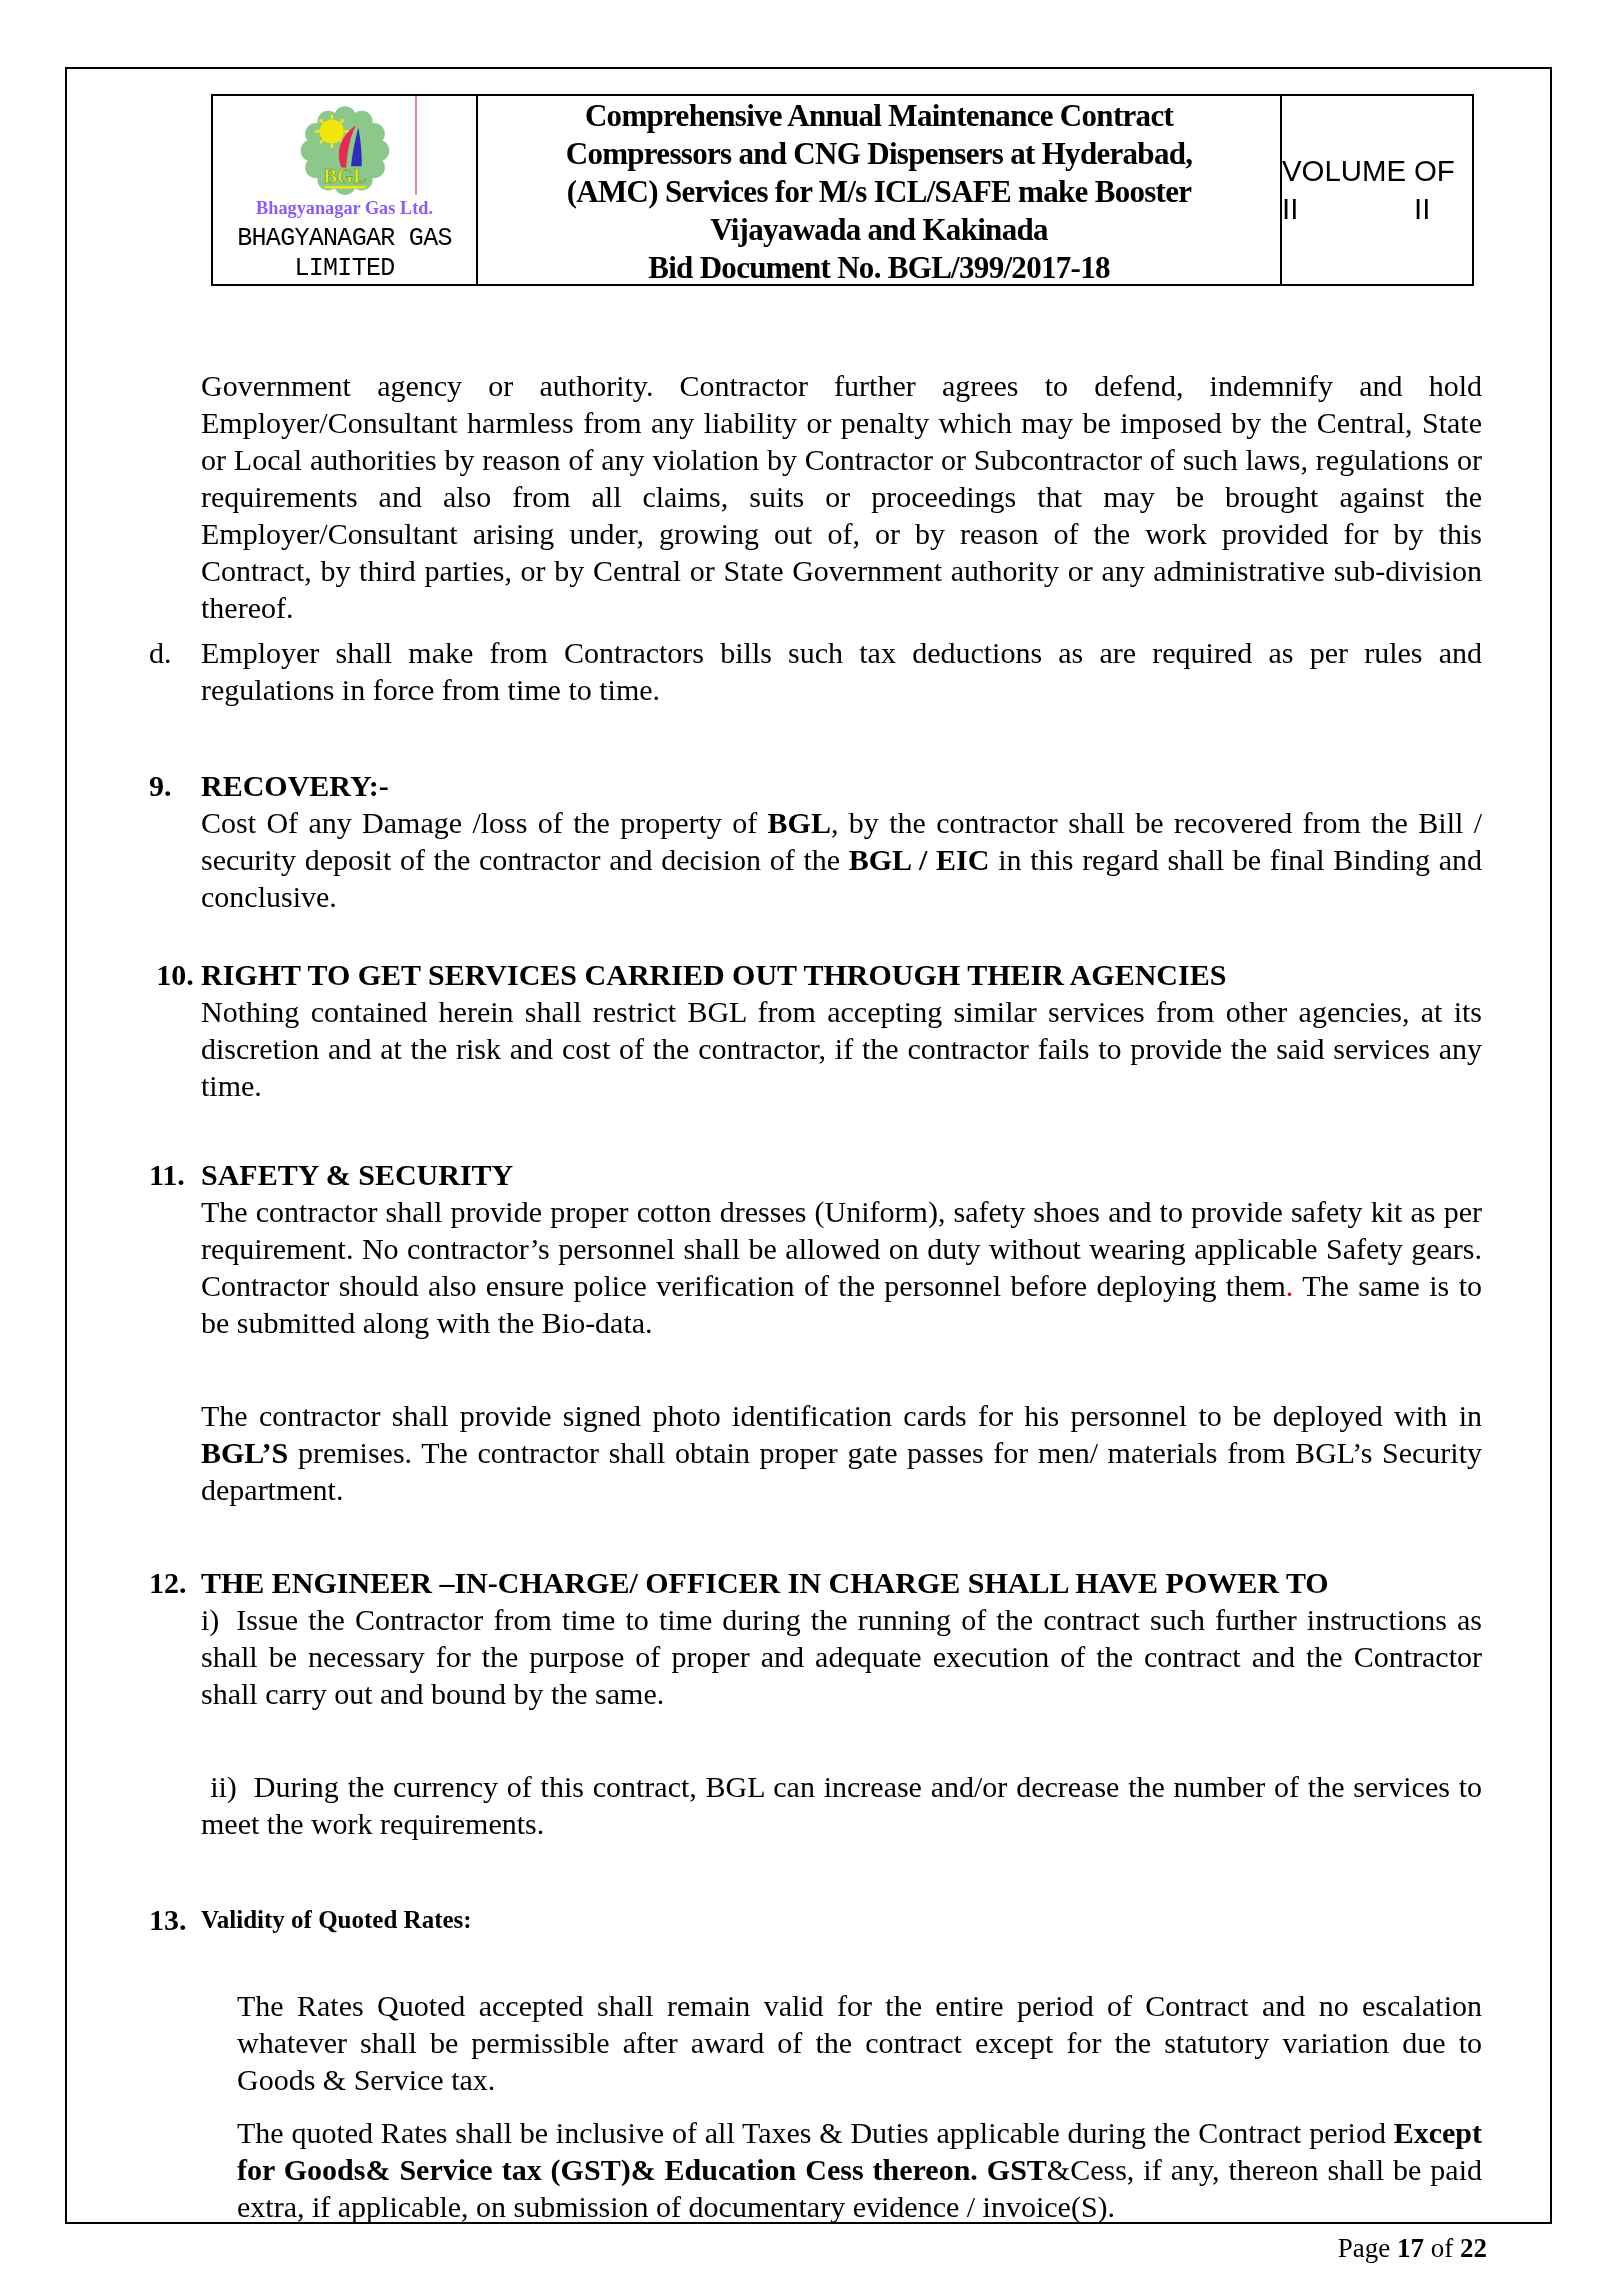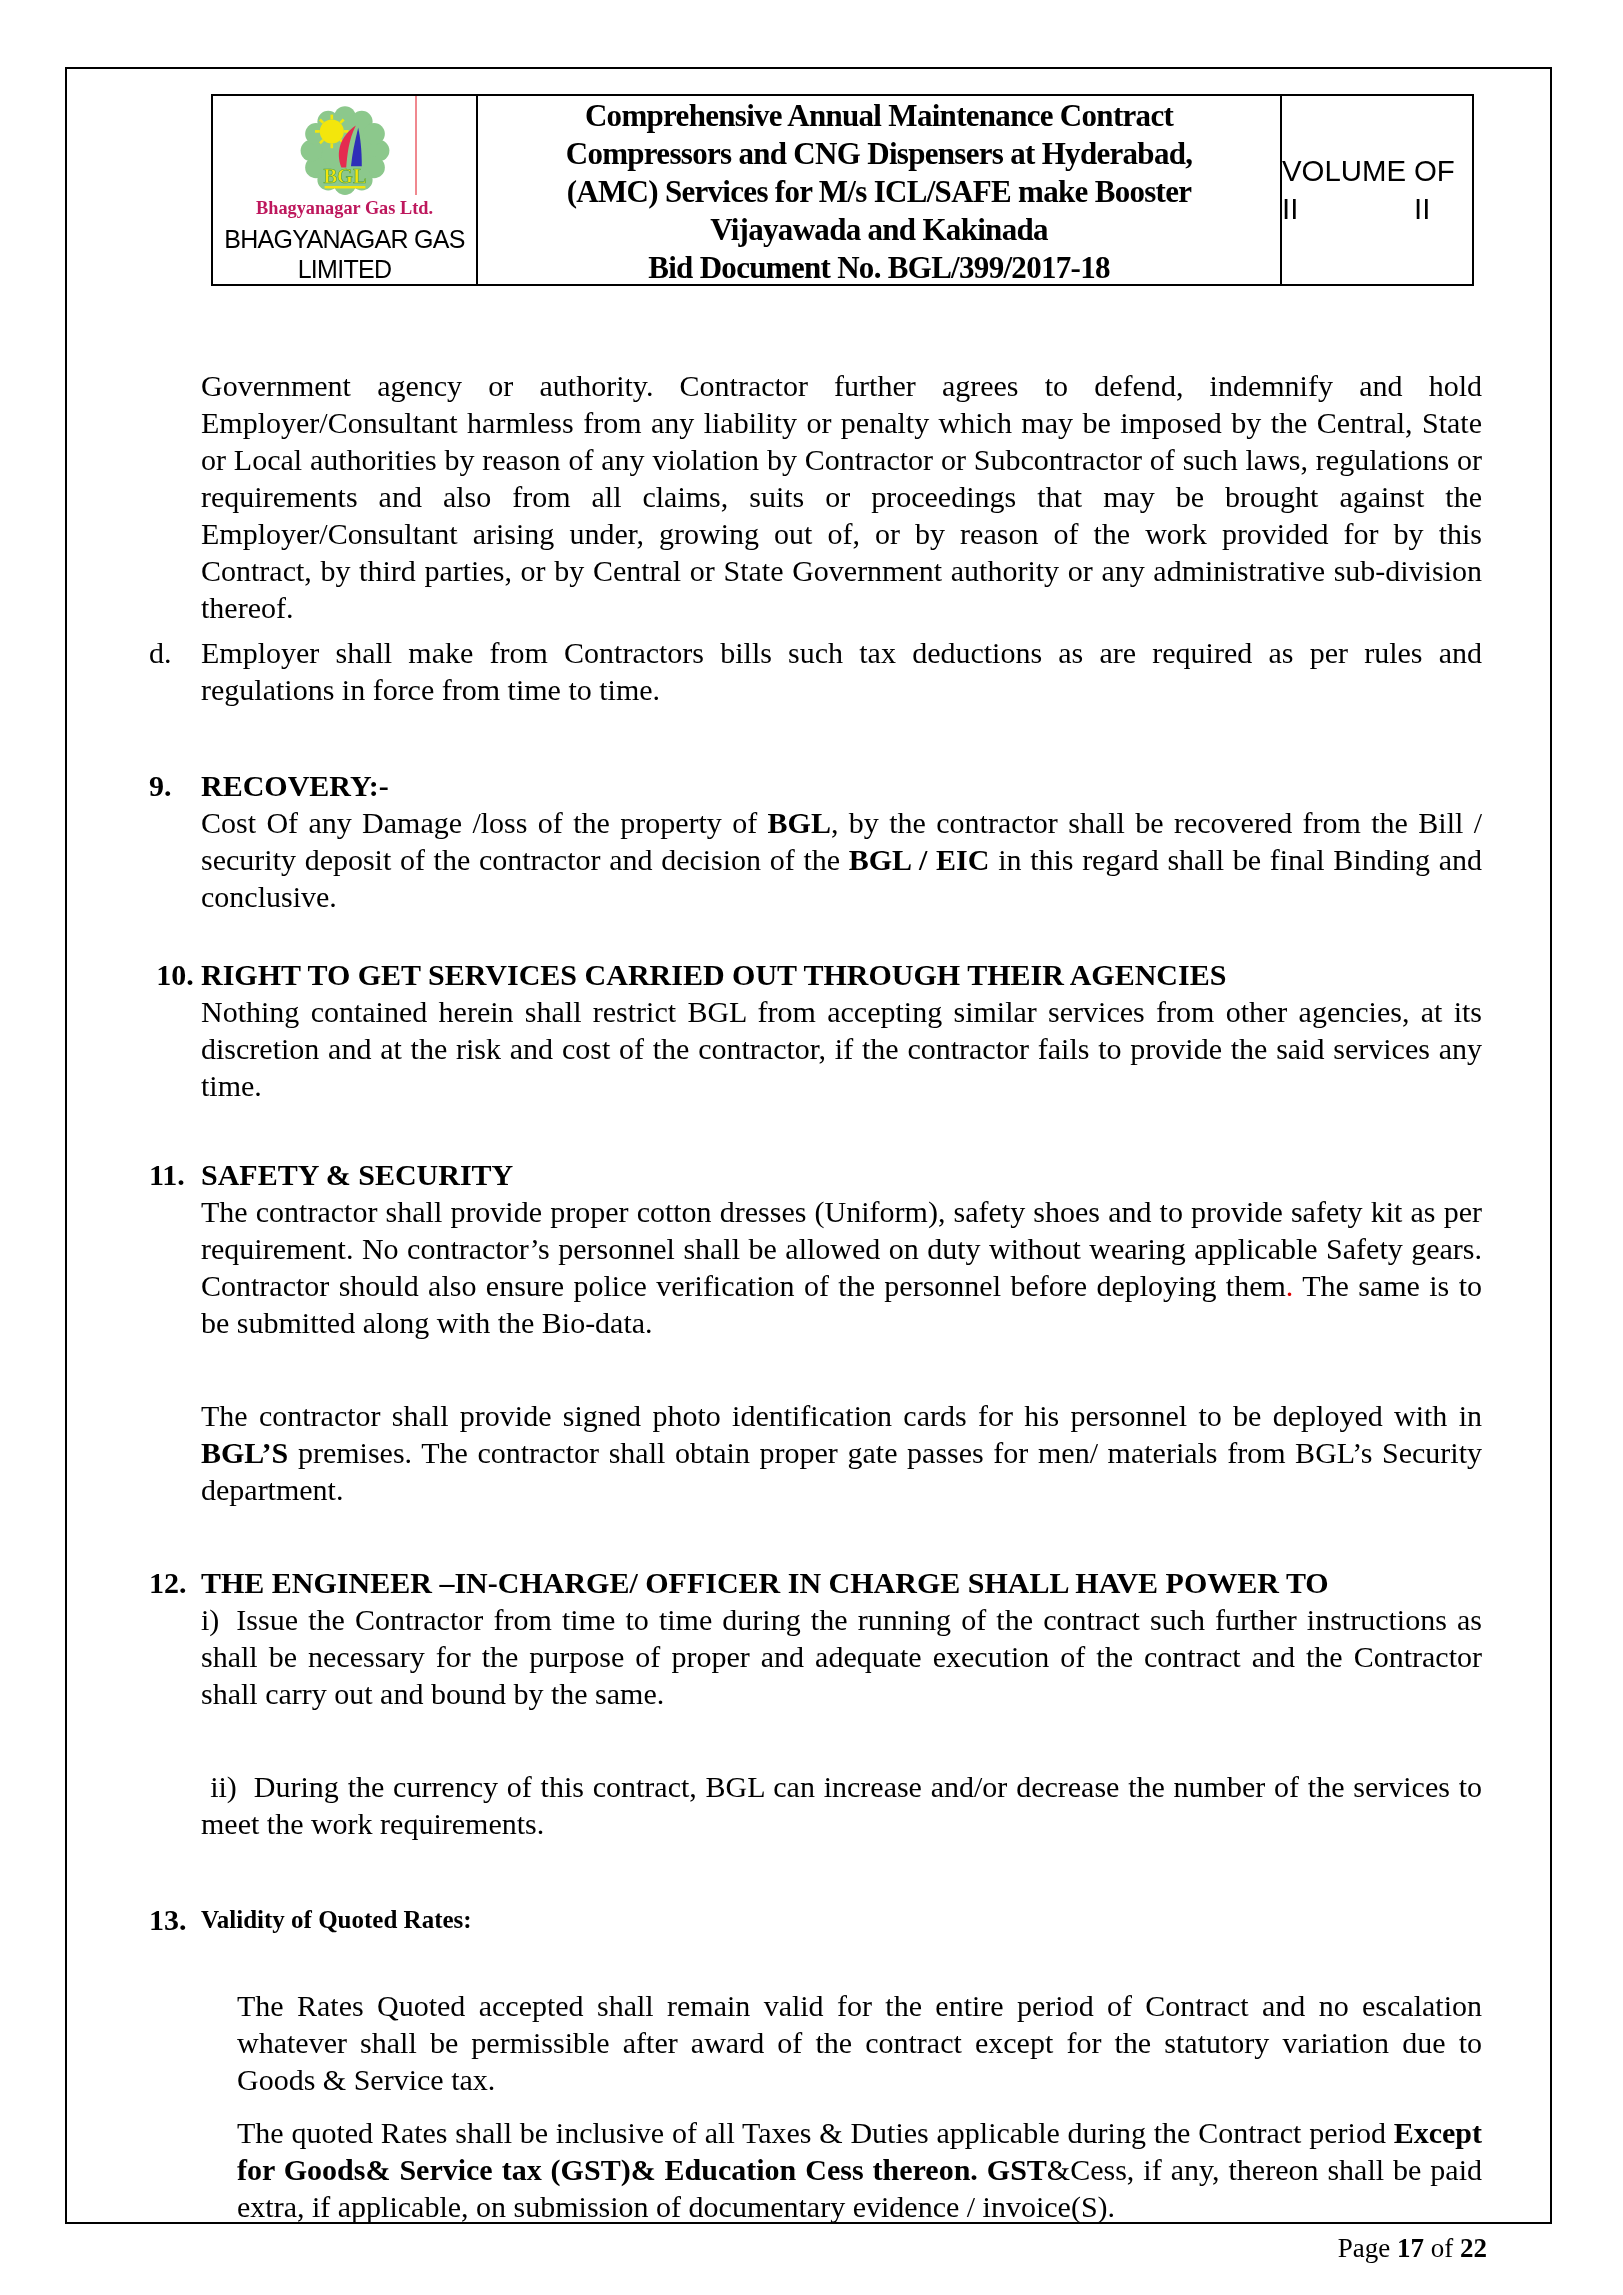--- a/index.html
+++ b/index.html
@@ -8,22 +8,22 @@
   .page-border{position:absolute;left:65px;top:67px;width:1487px;height:2157px;
         border:2px solid #000;box-sizing:border-box;}
   
   .header-table{position:absolute;left:144px;top:25px;width:1263px;height:192px;
         border:2.6px solid #000;box-sizing:border-box;display:flex;background:#fff;}
   .logo-cell{width:265px;flex:none;border-right:2.6px solid #000;box-sizing:border-box;
         position:relative;display:flex;flex-direction:column;align-items:center;
         padding-top:2.6px;overflow:hidden;}
   .pink-divider{position:absolute;right:59px;top:0;width:2px;height:99px;background:#f0888f;}
   .emblem-caption{font-family:"Liberation Serif",serif;font-weight:bold;font-size:18.3px;
-        line-height:19.6px;color:#be185d;margin-top:-2.6px;}
-  .company-name{font-family:Liberation Sans, sans-serif;font-size:25px;line-height:30px;
+        line-height:19.6px;color:#8b5cf6;margin-top:-2.6px;}
+  .company-name{font-family:Liberation Mono, monospace;font-size:25px;line-height:30px;
         text-align:center;margin-top:5.2px;letter-spacing:-0.7px;}
   .title-cell{flex:1;border-right:2.6px solid #000;box-sizing:border-box;text-align:center;
         font-weight:bold;font-size:31px;line-height:38px;padding-top:1.3px;letter-spacing:-0.7px;}
   .volume-cell{width:190px;flex:none;display:flex;flex-direction:row;justify-content:center;
         align-items:center;font-family:"Liberation Sans",sans-serif;font-size:29.4px;line-height:38px;}
   
   .body-text{position:absolute;left:82px;top:298px;width:1333px;font-size:30px;
         line-height:37px;text-align:justify;}
   .para{margin:0 0 0 52px;}
   .hang{display:flex;margin-top:7.9px;}

